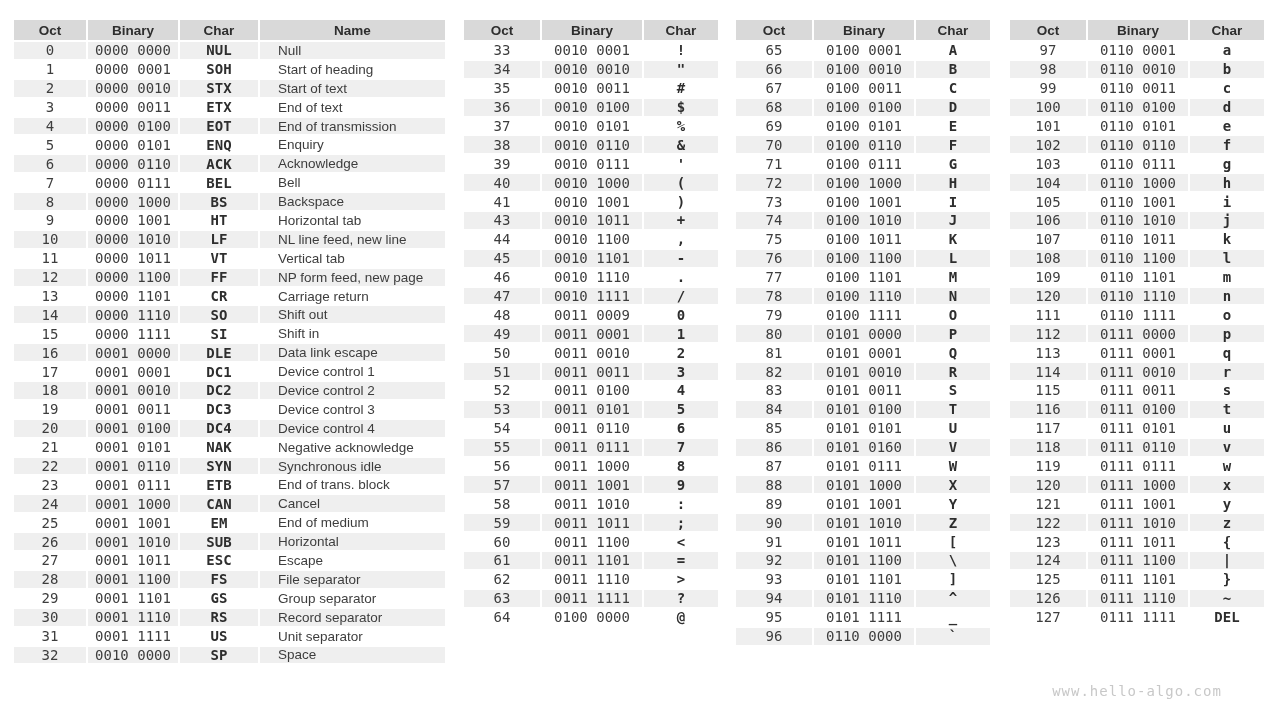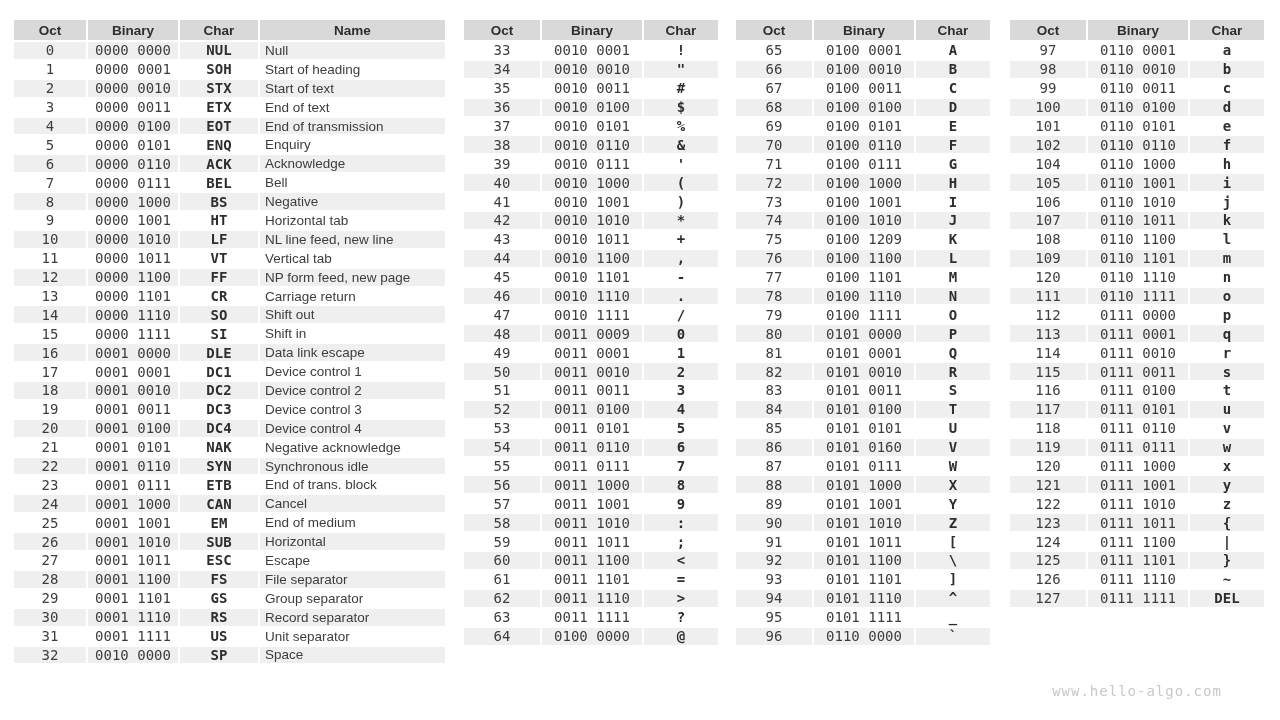--- a/index.html
+++ b/index.html
@@ -42,21 +42,21 @@
     vertical-align: middle;
     font-family: "DejaVu Sans Mono", monospace;
     font-size: 14px;
     color: #3d3d3d;
     white-space: nowrap;
     overflow: hidden;
   }
   td.col-char { font-weight: bold; color: #2e2e2e; }
   td.col-name {
     text-align: left;
-    padding-left: 5px;
+    padding-left: 18px;
     font-family: "Liberation Sans", sans-serif;
     font-size: 13.5px;
     color: #3d3d3d;
     font-weight: normal;
   }
 
   
   #t1 th:nth-child(1) { width: 72px; }
   #t1 th:nth-child(2) { width: 92px; }
   #t1 th:nth-child(3) { width: 80px; }
@@ -141,21 +141,21 @@
       <tr>
         <td class="col-oct">7</td>
         <td class="col-binary">0000 0111</td>
         <td class="col-char">BEL</td>
         <td class="col-name">Bell</td>
       </tr>
       <tr>
         <td class="col-oct">8</td>
         <td class="col-binary">0000 1000</td>
         <td class="col-char">BS</td>
-        <td class="col-name">Negative</td>
+        <td class="col-name">Backspace</td>
       </tr>
       <tr>
         <td class="col-oct">9</td>
         <td class="col-binary">0000 1001</td>
         <td class="col-char">HT</td>
         <td class="col-name">Horizontal tab</td>
       </tr>
       <tr>
         <td class="col-oct">10</td>
         <td class="col-binary">0000 1010</td>
@@ -345,25 +345,20 @@
         <td class="col-oct">40</td>
         <td class="col-binary">0010 1000</td>
         <td class="col-char">(</td>
       </tr>
       <tr>
         <td class="col-oct">41</td>
         <td class="col-binary">0010 1001</td>
         <td class="col-char">)</td>
       </tr>
       <tr>
-        <td class="col-oct">42</td>
-        <td class="col-binary">0010 1010</td>
-        <td class="col-char">*</td>
-      </tr>
-      <tr>
         <td class="col-oct">43</td>
         <td class="col-binary">0010 1011</td>
         <td class="col-char">+</td>
       </tr>
       <tr>
         <td class="col-oct">44</td>
         <td class="col-binary">0010 1100</td>
         <td class="col-char">,</td>
       </tr>
       <tr>
@@ -523,21 +518,21 @@
         <td class="col-binary">0100 1001</td>
         <td class="col-char">I</td>
       </tr>
       <tr>
         <td class="col-oct">74</td>
         <td class="col-binary">0100 1010</td>
         <td class="col-char">J</td>
       </tr>
       <tr>
         <td class="col-oct">75</td>
-        <td class="col-binary">0100 1209</td>
+        <td class="col-binary">0100 1011</td>
         <td class="col-char">K</td>
       </tr>
       <tr>
         <td class="col-oct">76</td>
         <td class="col-binary">0100 1100</td>
         <td class="col-char">L</td>
       </tr>
       <tr>
         <td class="col-oct">77</td>
         <td class="col-binary">0100 1101</td>
@@ -674,20 +669,25 @@
         <td class="col-oct">101</td>
         <td class="col-binary">0110 0101</td>
         <td class="col-char">e</td>
       </tr>
       <tr>
         <td class="col-oct">102</td>
         <td class="col-binary">0110 0110</td>
         <td class="col-char">f</td>
       </tr>
       <tr>
+        <td class="col-oct">103</td>
+        <td class="col-binary">0110 0111</td>
+        <td class="col-char">g</td>
+      </tr>
+      <tr>
         <td class="col-oct">104</td>
         <td class="col-binary">0110 1000</td>
         <td class="col-char">h</td>
       </tr>
       <tr>
         <td class="col-oct">105</td>
         <td class="col-binary">0110 1001</td>
         <td class="col-char">i</td>
       </tr>
       <tr>

